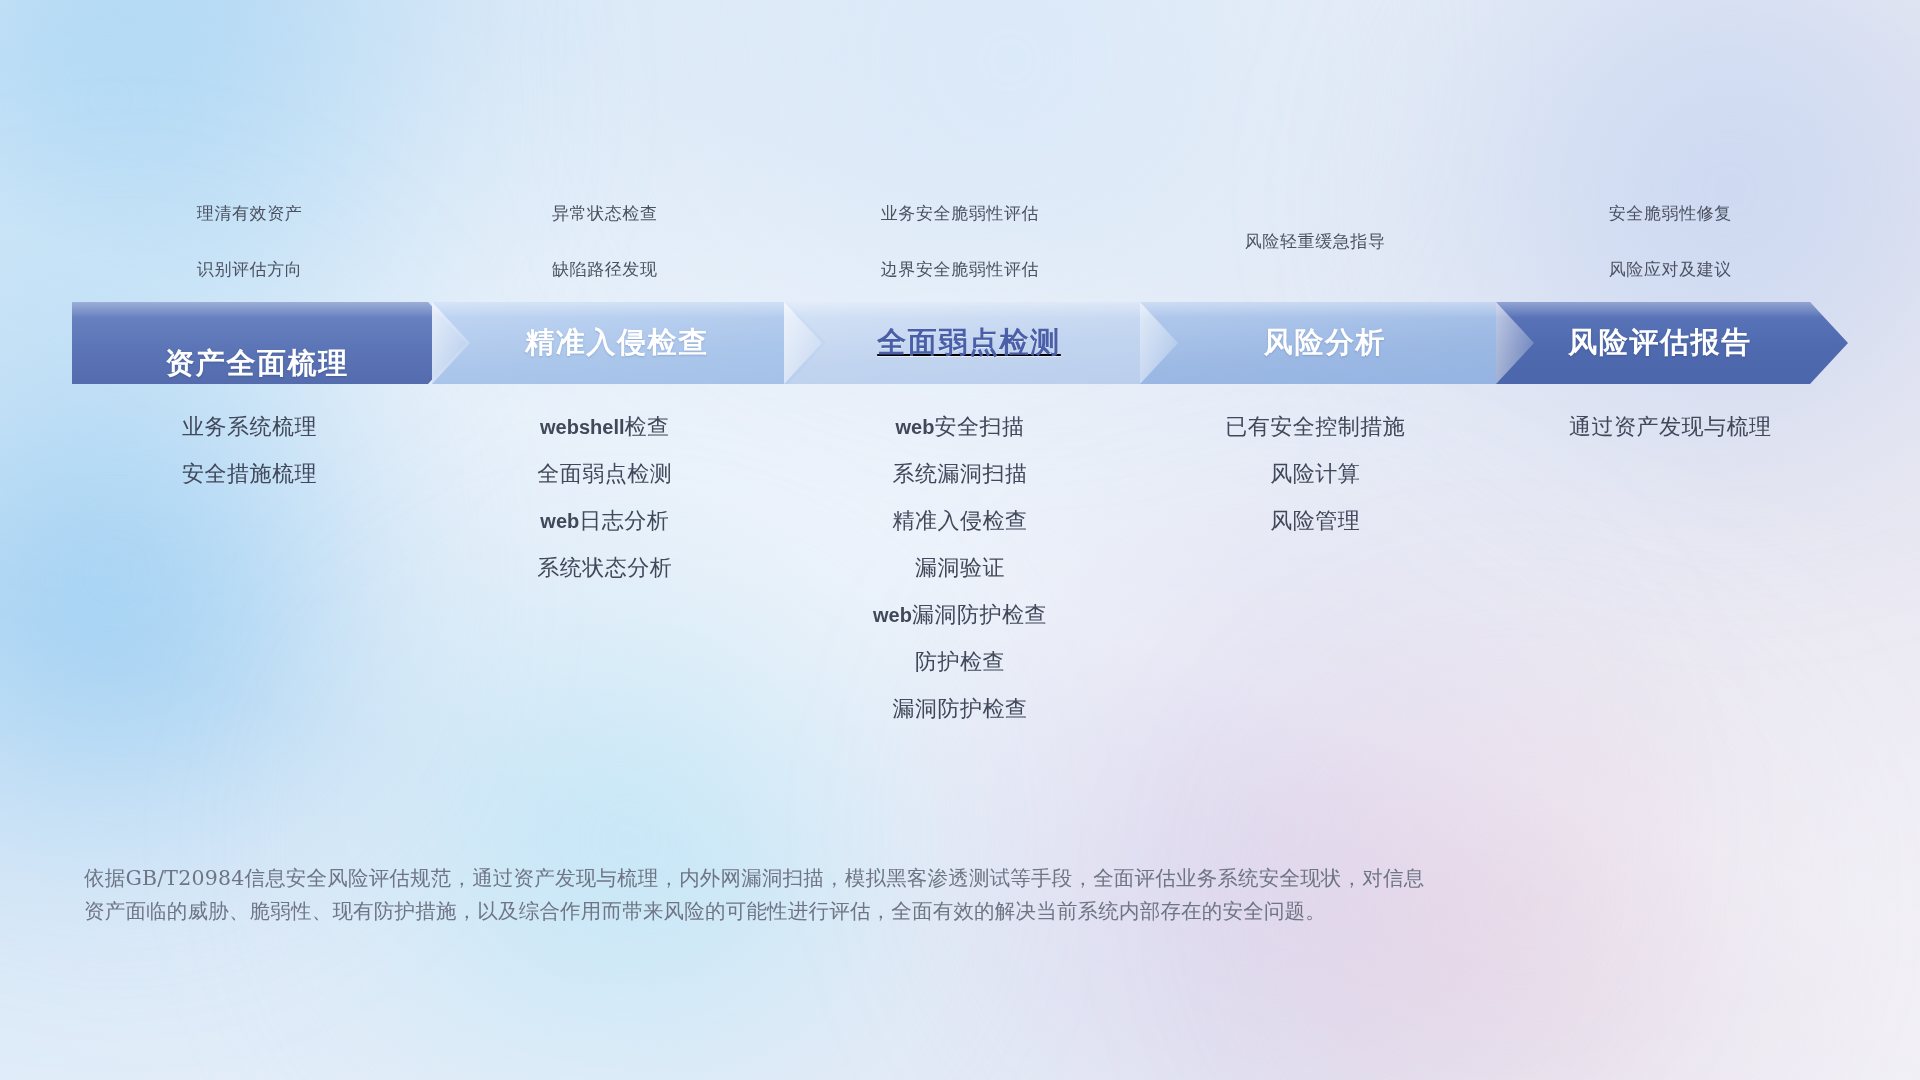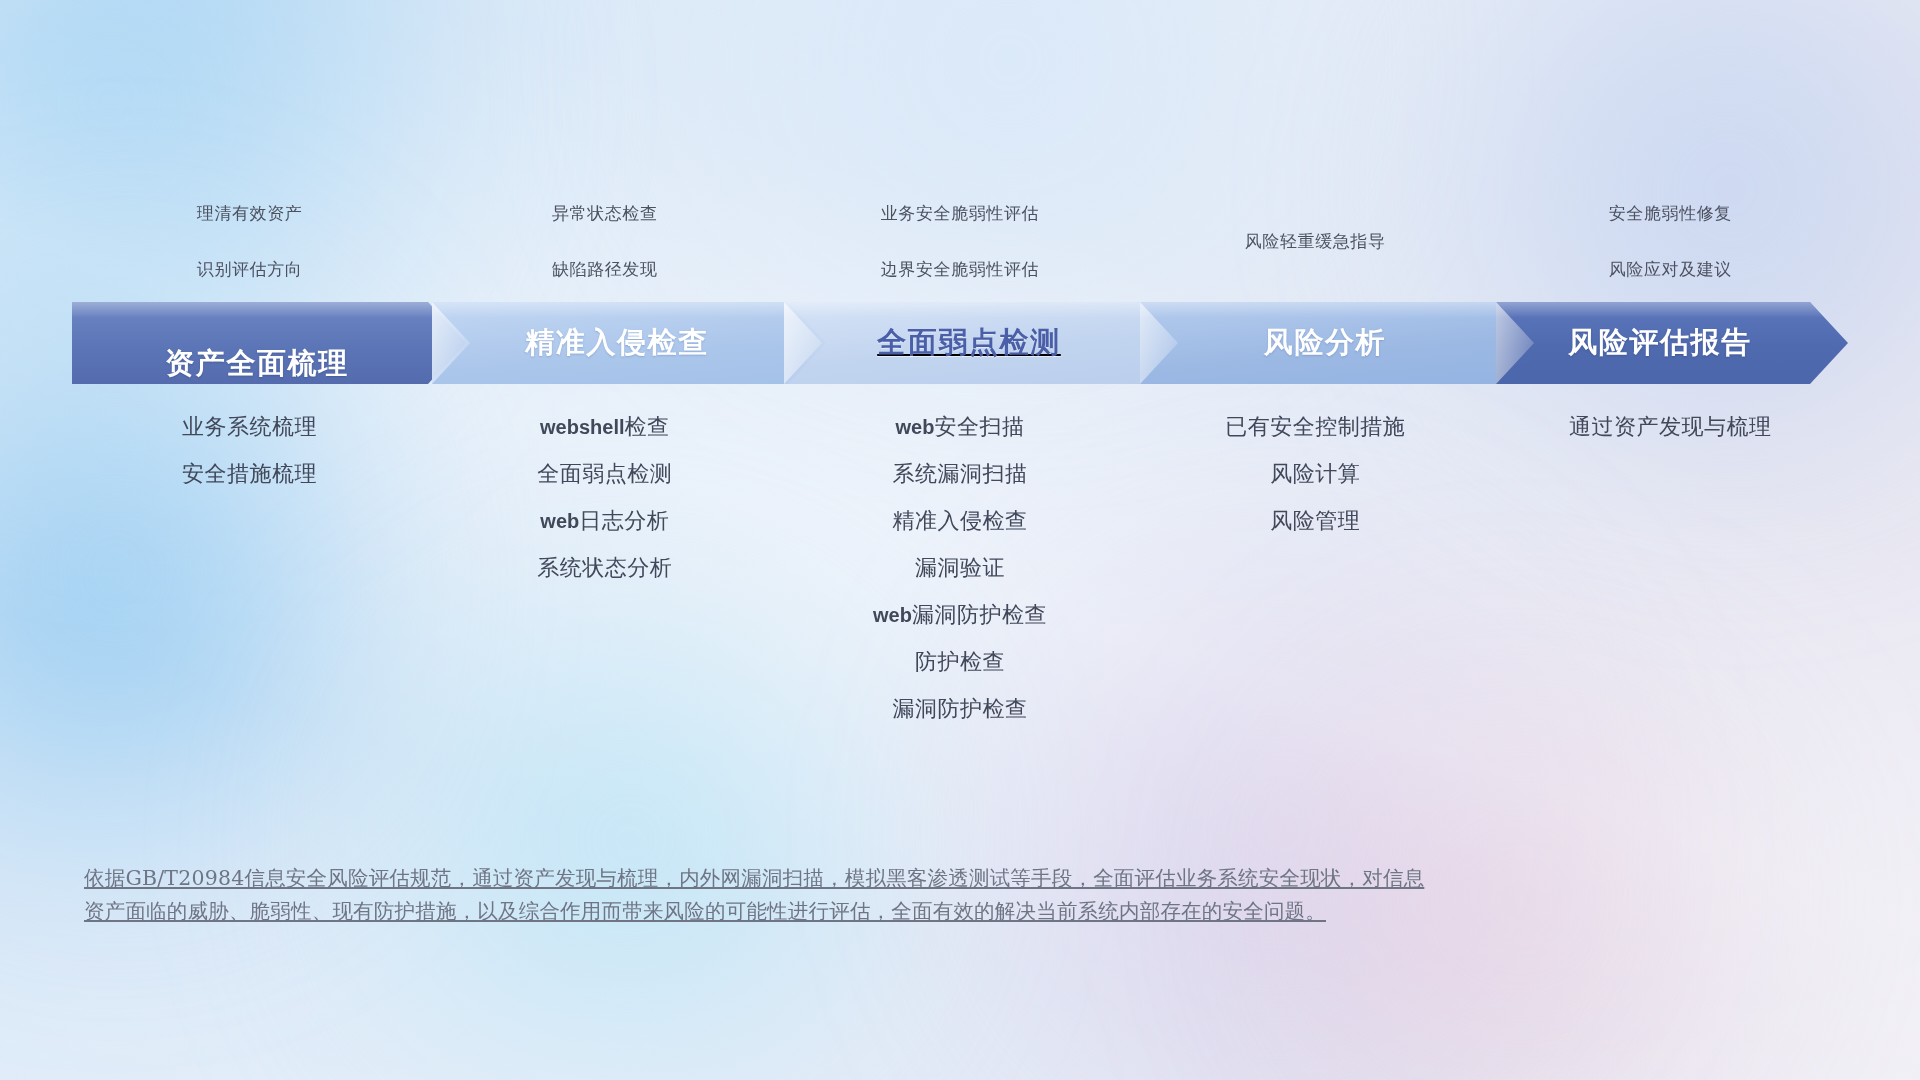--- a/index.html
+++ b/index.html
@@ -99,21 +99,21 @@
     font-size:22px;color:#41485a;letter-spacing:.5px;white-space:nowrap;font-weight:400;
   }
   .bot-cell .line .lat{font-size:20px;font-weight:700;letter-spacing:0;}
 
   
   .footnote{
     position:absolute;left:84px;top:862px;width:1480px;
     font-size:20.5px;line-height:33px;color:#6f7585;letter-spacing:.2px;
     font-family:"DejaVu Serif","Liberation Serif",serif;
   }
-  .footnote .fl{display:block;white-space:nowrap;text-decoration:underline;}
+  .footnote .fl{display:block;white-space:nowrap;}
 </style>
 </head>
 <body>
 
 <div id="stage">
 
   <div class="bg-base"></div>
   <div class="bg-blob blob-g"></div>
   <div class="bg-blob blob-a"></div>
   <div class="bg-blob blob-f"></div>

